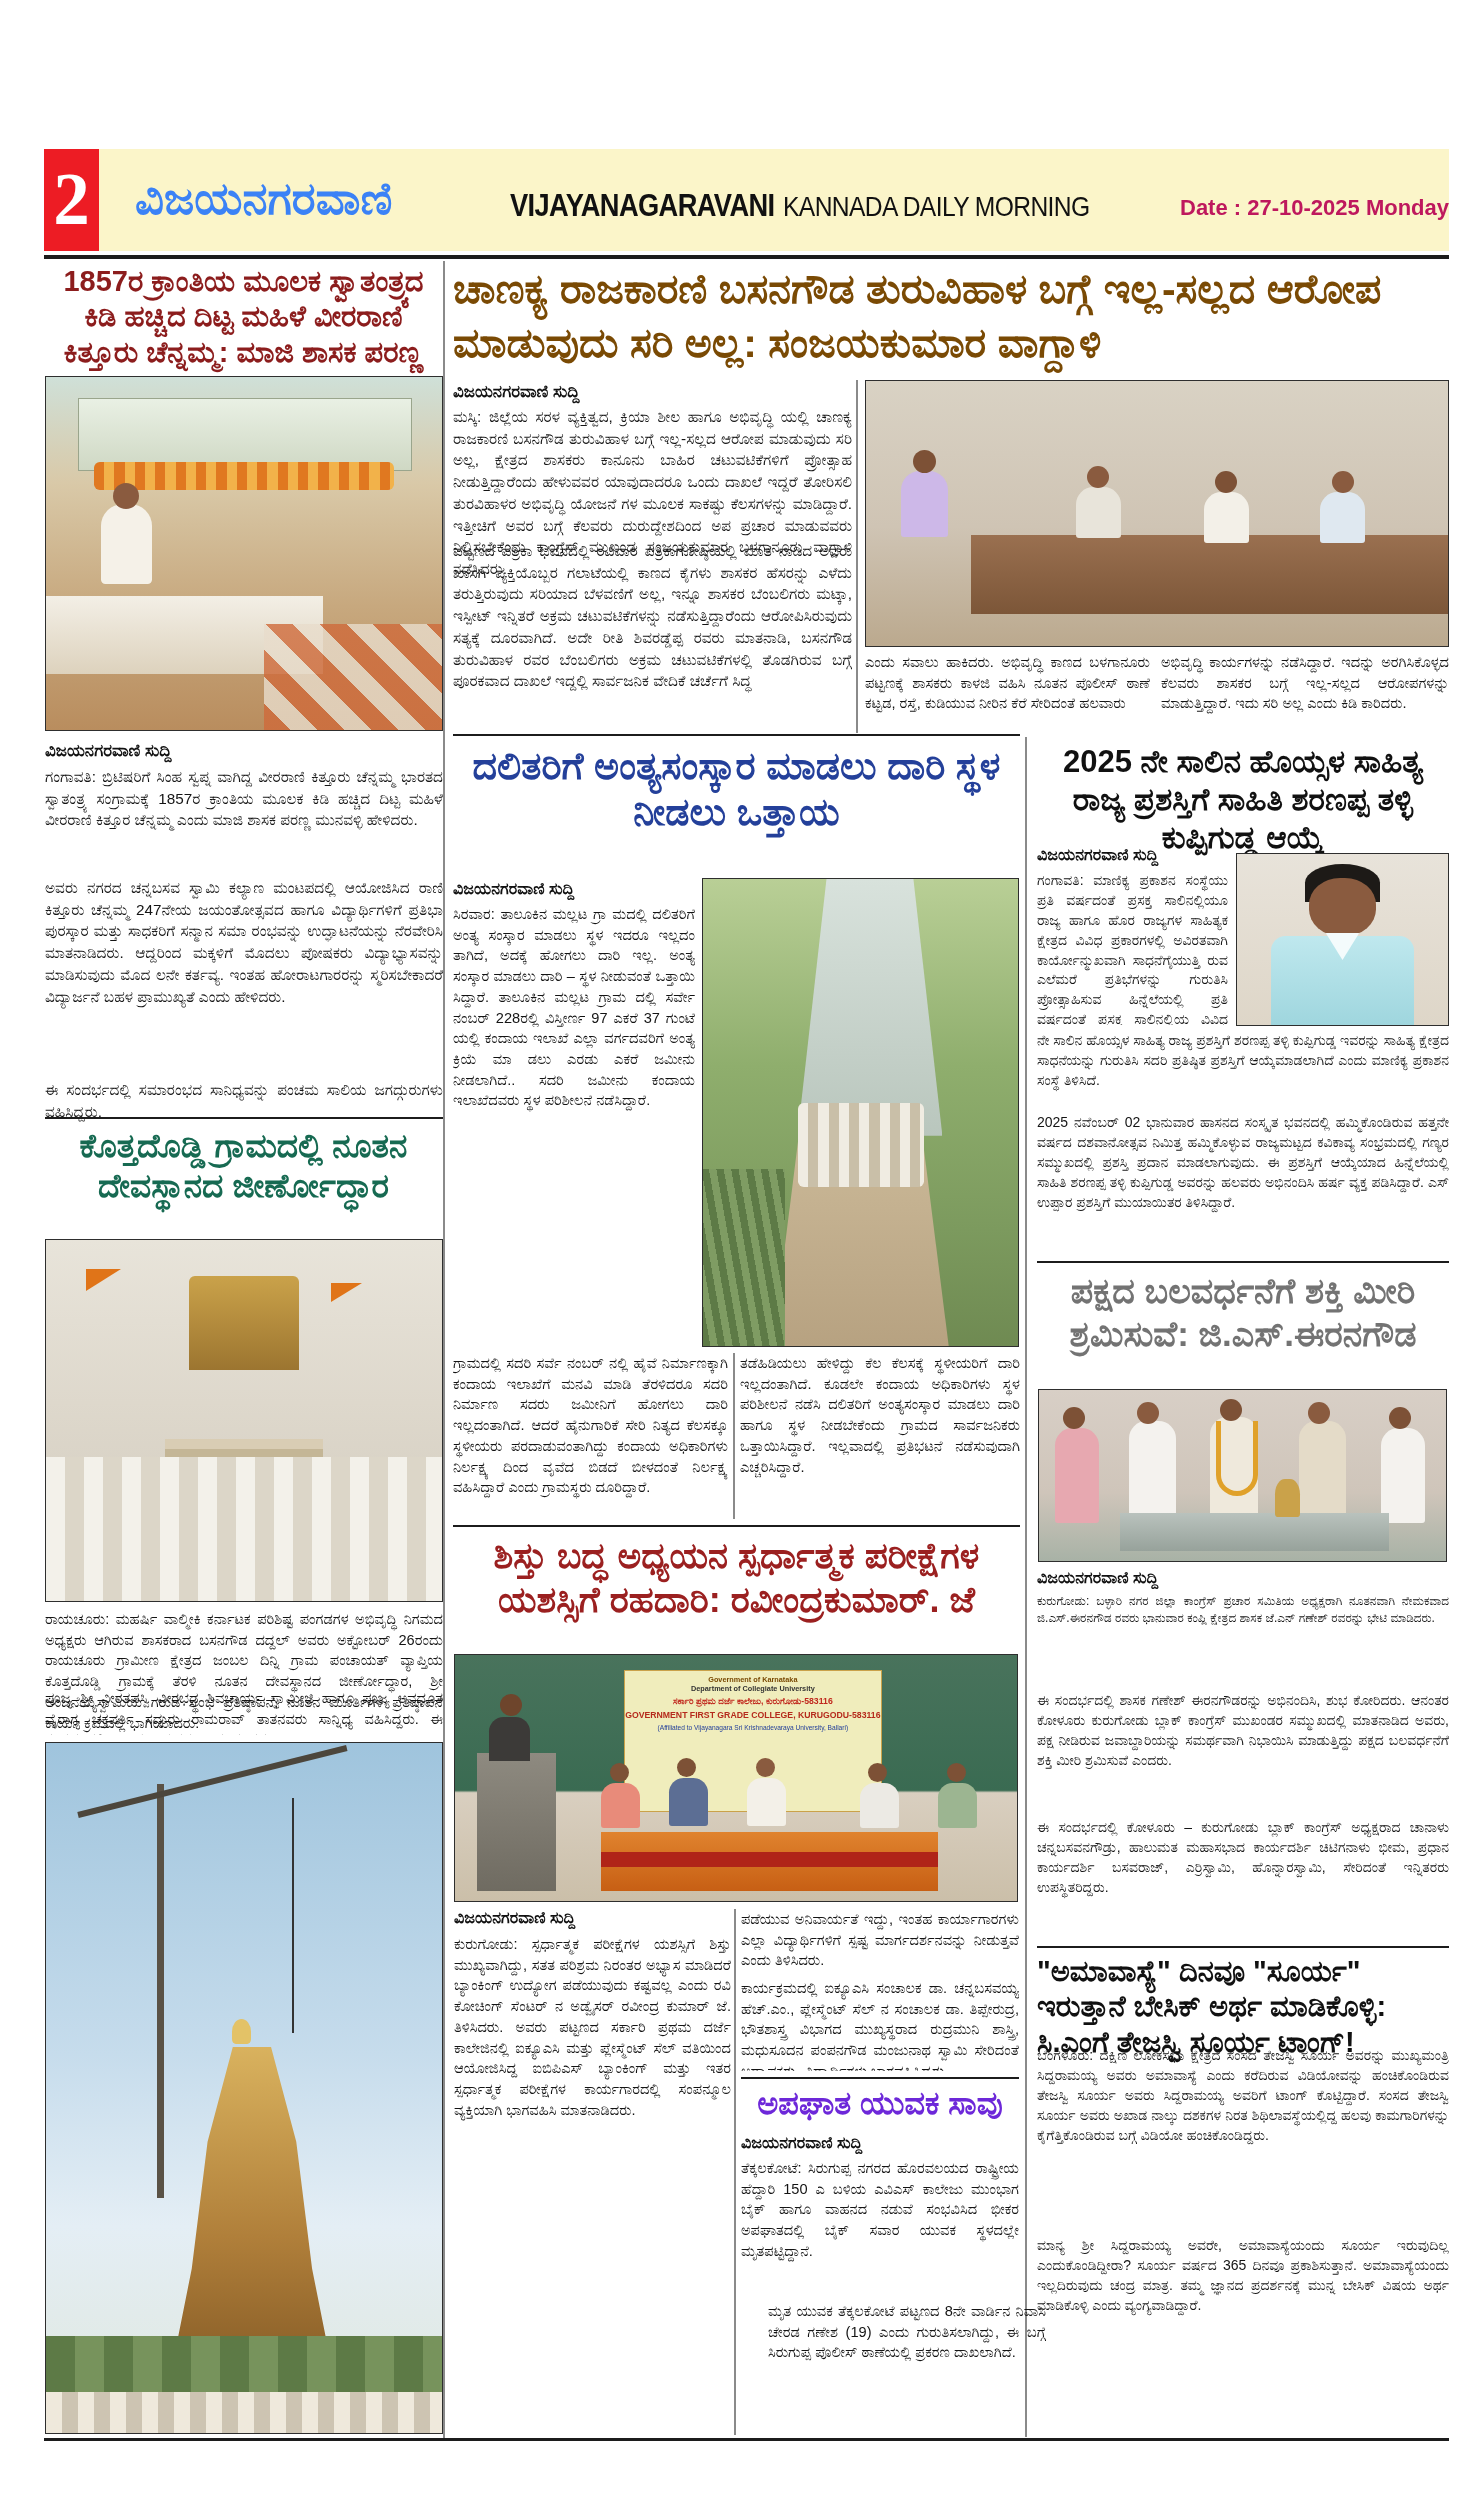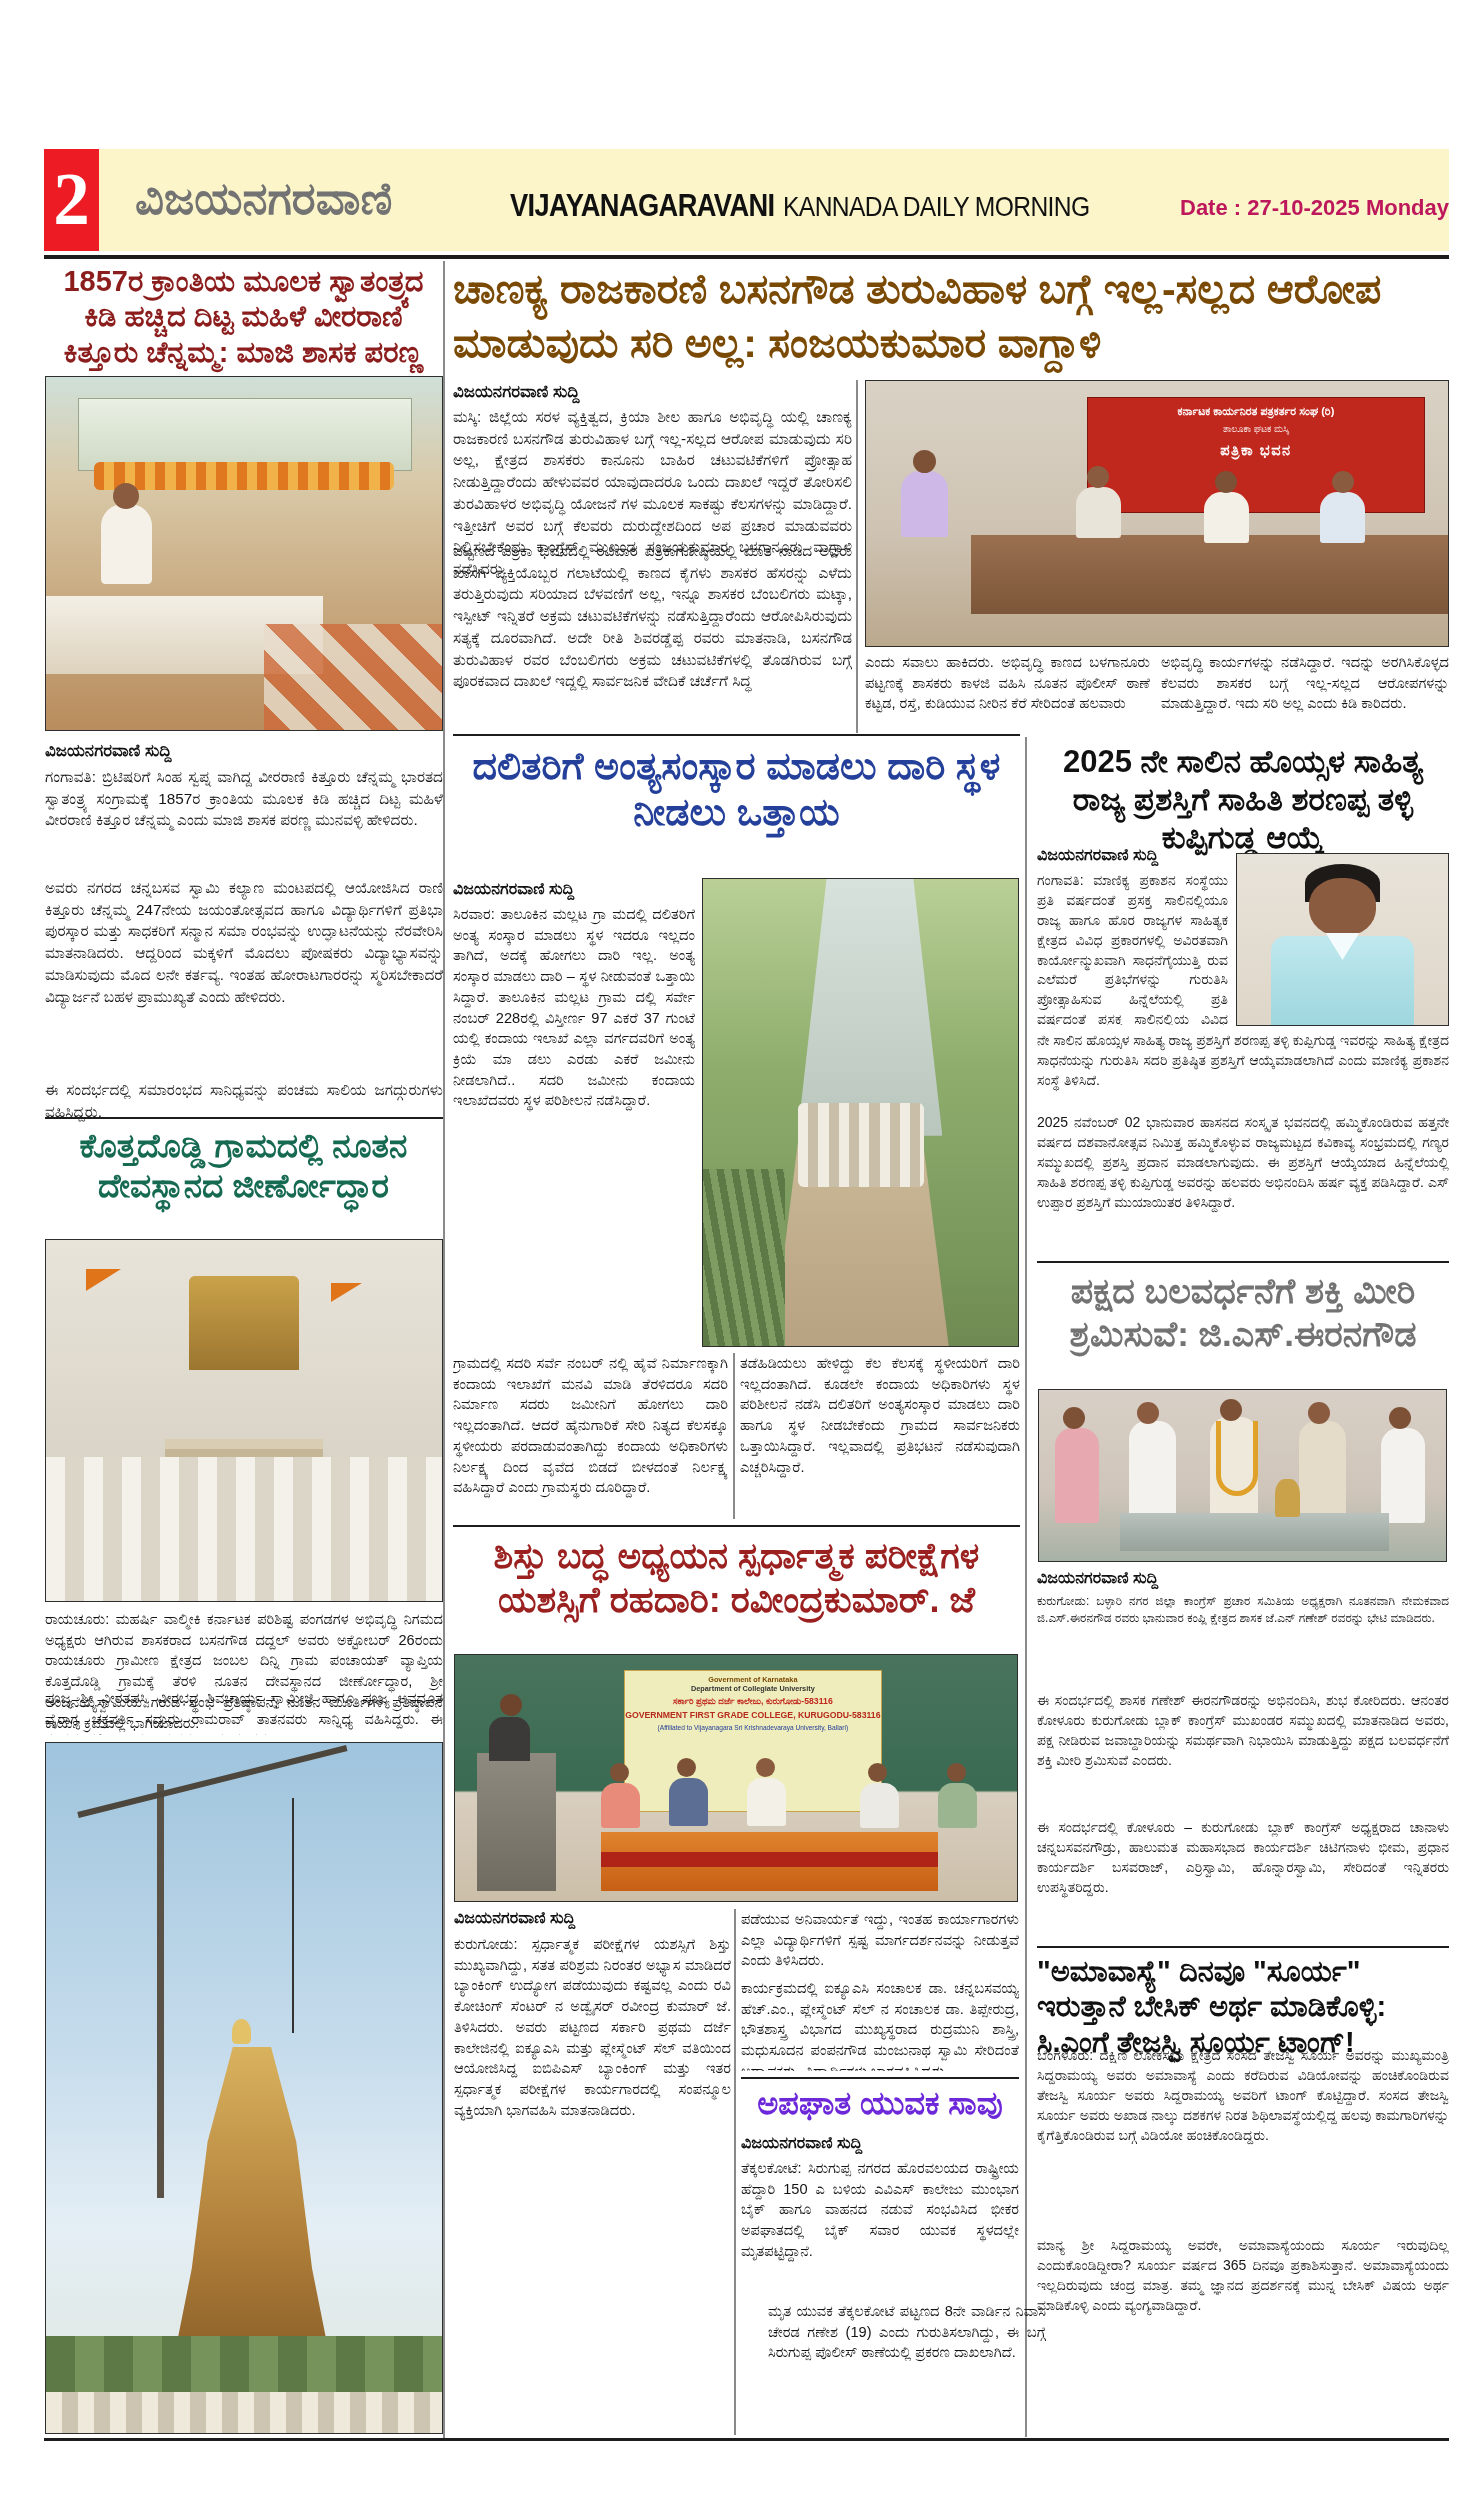--- a/index.html
+++ b/index.html
@@ -17,21 +17,21 @@
             font-family:"Liberation Serif","DejaVu Serif",serif;font-weight:bold;}
   .tiny{line-height:1.25;}
 </style>
 </head>
 <body>
 
 <div class="page">
 
   <div class="mast abs" style="left:44px;top:149px;width:1405px;height:102px;"></div>
   <div class="mast-num abs" style="left:44px;top:149px;width:55px;height:102px;font-size:73px;line-height:102px;">2</div>
-  <div class="abs" style="left:135px;top:173px;width:379px;font-size:45px;font-weight:bold;color:#737373;">ವಿಜಯನಗರವಾಣಿ</div>
+  <div class="abs" style="left:135px;top:173px;width:379px;font-size:45px;font-weight:bold;color:#3b82f6;">ವಿಜಯನಗರವಾಣಿ</div>
   <div class="abs" style="left:510px;top:188px;font-size:31px;font-weight:bold;color:#111;letter-spacing:-0.7px;transform:scaleX(.88);transform-origin:left;">VIJAYANAGARAVANI</div>
   <div class="abs" style="left:783px;top:191px;font-size:28px;font-weight:500;color:#111;letter-spacing:-0.7px;transform:scaleX(.88);transform-origin:left;">KANNADA DAILY MORNING</div>
   <div class="abs" style="left:1180px;top:195px;font-size:22px;font-weight:bold;color:#be185d;">Date : 27-10-2025 Monday</div>
   <div class="hrule" style="left:44px;top:255px;width:1405px;height:4.4px;"></div>
 
   <div class="vrule" style="left:443px;top:261px;height:2177px;"></div>
   <div class="vrule" style="left:1025px;top:737px;height:1700px;"></div>
   <div class="vrule" style="left:856px;top:380px;height:353px;"></div>
 
   <div class="hl abs" style="left:44px;top:264px;width:399px;font-size:29px;color:#8c1d1d;">1857ರ ಕ್ರಾಂತಿಯ ಮೂಲಕ ಸ್ವಾತಂತ್ರ್ಯದ ಕಿಡಿ ಹಚ್ಚಿದ ದಿಟ್ಟ ಮಹಿಳೆ ವೀರರಾಣಿ ಕಿತ್ತೂರು ಚೆನ್ನಮ್ಮ: ಮಾಜಿ ಶಾಸಕ ಪರಣ್ಣ ಮುನವಳ್ಳಿ</div>
@@ -75,25 +75,20 @@
     <div style="position:absolute;left:0;top:94%;width:100%;height:6%;background:repeating-linear-gradient(90deg,#efe9dc 0 16px,#cdc4b2 16px 32px);"></div>
   </div>
 
   <div class="hl abs" style="left:453px;top:262px;width:996px;font-size:41px;color:#7a4a04;text-align:left;line-height:1.32;">ಚಾಣಕ್ಯ ರಾಜಕಾರಣಿ ಬಸನಗೌಡ ತುರುವಿಹಾಳ ಬಗ್ಗೆ ಇಲ್ಲ-ಸಲ್ಲದ ಆರೋಪ ಮಾಡುವುದು ಸರಿ ಅಲ್ಲ: ಸಂಜಯಕುಮಾರ ವಾಗ್ದಾಳಿ</div>
 
   <div class="byline abs" style="left:453px;top:382px;font-size:16.7px;">ವಿಜಯನಗರವಾಣಿ ಸುದ್ದಿ</div>
   <div class="body-txt abs" style="left:453px;top:406px;width:399px;font-size:15.3px;">ಮಸ್ಕಿ: ಜಿಲ್ಲೆಯ ಸರಳ ವ್ಯಕ್ತಿತ್ವದ, ಕ್ರಿಯಾ ಶೀಲ ಹಾಗೂ ಅಭಿವೃದ್ಧಿ ಯಲ್ಲಿ ಚಾಣಕ್ಯ ರಾಜಕಾರಣಿ ಬಸನಗೌಡ ತುರುವಿಹಾಳ ಬಗ್ಗೆ ಇಲ್ಲ-ಸಲ್ಲದ ಆರೋಪ ಮಾಡುವುದು ಸರಿ ಅಲ್ಲ, ಕ್ಷೇತ್ರದ ಶಾಸಕರು ಕಾನೂನು ಬಾಹಿರ ಚಟುವಟಿಕೆಗಳಿಗೆ ಪ್ರೋತ್ಸಾಹ ನೀಡುತ್ತಿದ್ದಾರೆಂದು ಹೇಳುವವರ ಯಾವುದಾದರೂ ಒಂದು ದಾಖಲೆ ಇದ್ದರೆ ತೋರಿಸಲಿ ತುರವಿಹಾಳರ ಅಭಿವೃದ್ಧಿ ಯೋಜನೆ ಗಳ ಮೂಲಕ ಸಾಕಷ್ಟು ಕೆಲಸಗಳನ್ನು ಮಾಡಿದ್ದಾರೆ. ಇತ್ತೀಚಿಗೆ ಅವರ ಬಗ್ಗೆ ಕೆಲವರು ದುರುದ್ದೇಶದಿಂದ ಅಪ ಪ್ರಚಾರ ಮಾಡುವವರು ನಿಲ್ಲಿಸಬೇಕೆಂದು ಕಾಂಗ್ರೆಸ್ ಮುಖಂಡ ಸಂಜಯಕುಮಾರ ಬಳಗಾನೂರು ವಾಗ್ದಾಳಿ ನಡೆಸಿದರು.</div>
   <div class="body-txt abs" style="left:453px;top:540px;width:399px;font-size:15.3px;height:191px;overflow:hidden;">ಪಟ್ಟಣದ ಪತ್ರಿಕಾ ಭವನದಲ್ಲಿ ರವಿವಾರ ಪತ್ರಿಕಾಗೋಷ್ಠಿಯಲ್ಲಿ ಮಾತ ನಾಡಿದ ಅವರು ಖಾಸಗಿ ವ್ಯಕ್ತಿಯೊಬ್ಬರ ಗಲಾಟೆಯಲ್ಲಿ ಕಾಣದ ಕೈಗಳು ಶಾಸಕರ ಹೆಸರನ್ನು ಎಳೆದು ತರುತ್ತಿರುವುದು ಸರಿಯಾದ ಬೆಳವಣಿಗೆ ಅಲ್ಲ, ಇನ್ನೂ ಶಾಸಕರ ಬೆಂಬಲಿಗರು ಮಟ್ಕಾ, ಇಸ್ಪೀಟ್ ಇನ್ನಿತರೆ ಅಕ್ರಮ ಚಟುವಟಿಕೆಗಳನ್ನು ನಡೆಸುತ್ತಿದ್ದಾರೆಂದು ಆರೋಪಿಸಿರುವುದು ಸತ್ಯಕ್ಕೆ ದೂರವಾಗಿದೆ. ಅದೇ ರೀತಿ ಶಿವರಡ್ಡೆಪ್ಪ ರವರು ಮಾತನಾಡಿ, ಬಸನಗೌಡ ತುರುವಿಹಾಳ ರವರ ಬೆಂಬಲಿಗರು ಅಕ್ರಮ ಚಟುವಟಿಕೆಗಳಲ್ಲಿ ತೊಡಗಿರುವ ಬಗ್ಗೆ ಪೂರಕವಾದ ದಾಖಲೆ ಇದ್ದಲ್ಲಿ ಸಾರ್ವಜನಿಕ ವೇದಿಕೆ ಚರ್ಚೆಗೆ ಸಿದ್ಧ</div>
 
   <div class="photo" style="left:865px;top:380px;width:584px;height:267px;background:linear-gradient(180deg,#d9d2c4 0%,#cfc4b4 55%,#bba98e 100%);">
-    <div style="position:absolute;left:38%;top:6%;width:58%;height:44%;background:#c0271d;border:0.7px solid #7d140e;color:#fff;text-align:center;padding-top:7.3px;box-sizing:border-box;">
-      <div class="tiny" style="font-size:11px;font-weight:bold;">ಕರ್ನಾಟಕ ಕಾರ್ಯನಿರತ ಪತ್ರಕರ್ತರ ಸಂಘ (ರಿ)</div>
-      <div class="tiny" style="font-size:9.5px;margin-top:4.4px;">ತಾಲೂಕಾ ಘಟಕ ಮಸ್ಕಿ</div>
-      <div class="tiny" style="font-size:14.6px;font-weight:bold;margin-top:5.8px;letter-spacing:1.5px;">ಪತ್ರಿಕಾ ಭವನ</div>
-    </div>
     <div style="position:absolute;left:18%;top:58%;width:82%;height:30%;background:linear-gradient(180deg,#9a7050,#7c5638);"></div>
     <div style="position:absolute;left:6%;top:34%;width:47px;height:66px;background:#cdb8e8;border-radius:19px 19px 2.9px 2.9px;"></div>
     <div style="position:absolute;left:8%;top:26%;width:23px;height:23px;background:#7d5136;border-radius:50%;"></div>
     <div style="position:absolute;left:36%;top:40%;width:45px;height:51px;background:#e8e4da;border-radius:17.5px 17.5px 2.9px 2.9px;"></div>
     <div style="position:absolute;left:38%;top:32%;width:22px;height:22px;background:#8a5b3f;border-radius:50%;"></div>
     <div style="position:absolute;left:58%;top:42%;width:45px;height:51px;background:#f3f0e8;border-radius:17.5px 17.5px 2.9px 2.9px;"></div>
     <div style="position:absolute;left:60%;top:34%;width:22px;height:22px;background:#7d5136;border-radius:50%;"></div>
     <div style="position:absolute;left:78%;top:42%;width:45px;height:51px;background:#dfe8f0;border-radius:17.5px 17.5px 2.9px 2.9px;"></div>
     <div style="position:absolute;left:80%;top:34%;width:22px;height:22px;background:#8a5b3f;border-radius:50%;"></div>
   </div>

